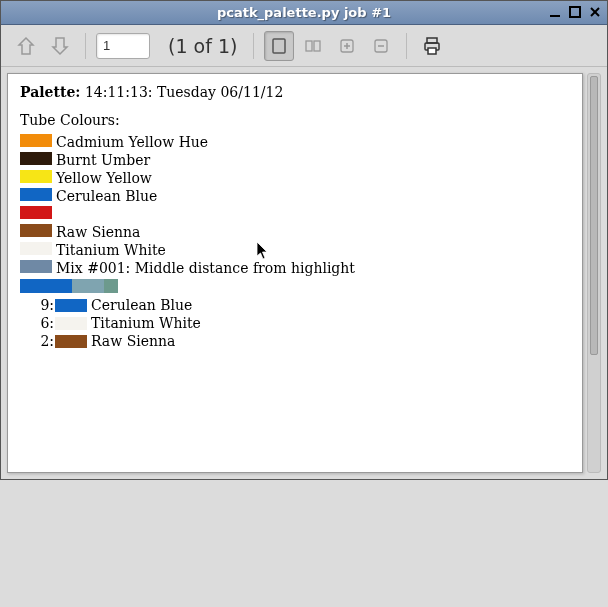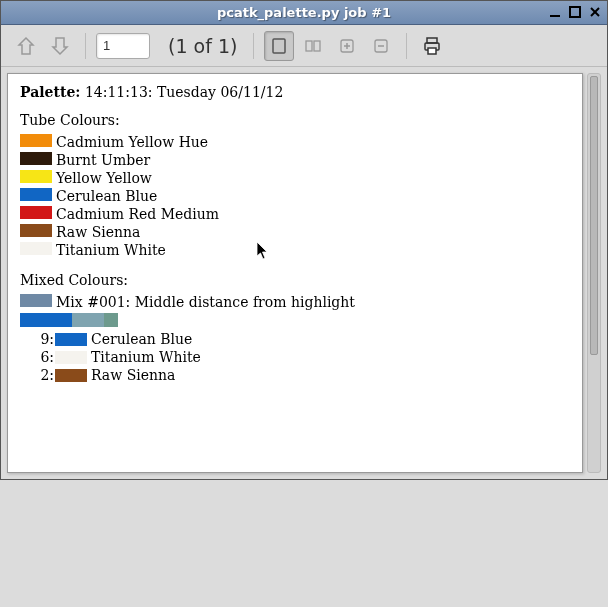--- a/index.html
+++ b/index.html
@@ -258,33 +258,31 @@
           <div class="row">
             <div class="swatch" style="background: rgb(247, 229, 22);"></div>
             <span>Yellow Yellow</span>
           </div>
           <div class="row">
             <div class="swatch" style="background: rgb(17, 102, 196);"></div>
             <span>Cerulean Blue</span>
           </div>
           <div class="row">
             <div class="swatch" style="background: rgb(210, 22, 22);"></div>
-            <span>Cadmium Red Medium</span>
           </div>
           <div class="row">
             <div class="swatch" style="background: rgb(138, 75, 26);"></div>
             <span>Raw Sienna</span>
           </div>
           <div class="row">
             <div class="swatch" style="background: rgb(245, 243, 238);"></div>
             <span>Titanium White</span>
           </div>
         </div>
 
-      <div class="section-head">Mixed Colours:</div>
 
       <div class="row">
         <div class="swatch" id="mix-swatch" style="background: rgb(111, 137, 165);"></div>
         <span>Mix #001: Middle distance from highlight</span>
       </div>
       <div class="gradient-row" id="mix-gradient">
           <div class="grad-seg" style="width: 52px; background: rgb(17, 102, 196);"></div>
           <div class="grad-seg" style="width: 32px; background: rgb(127, 164, 176);"></div>
           <div class="grad-seg" style="width: 14px; background: rgb(109, 154, 141);"></div>
         </div>

